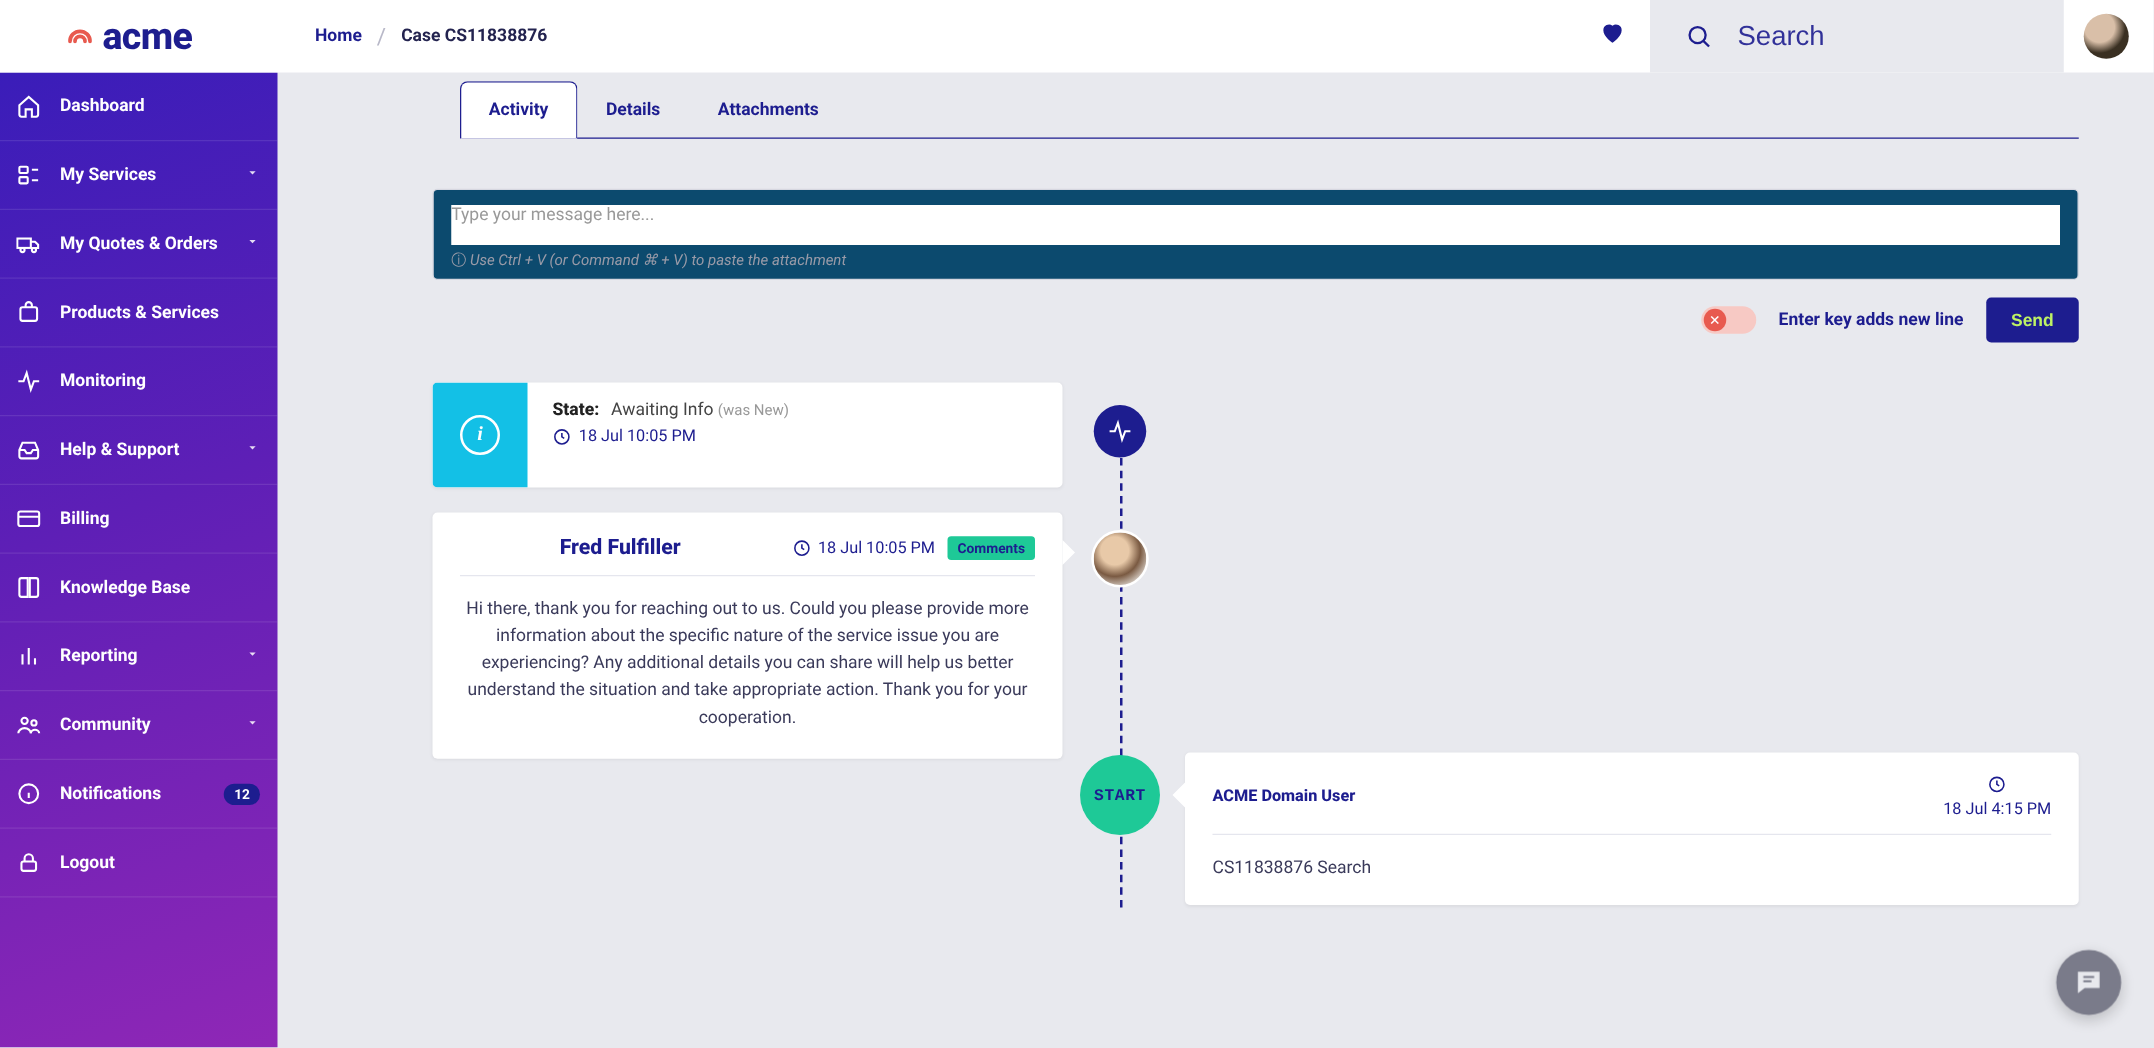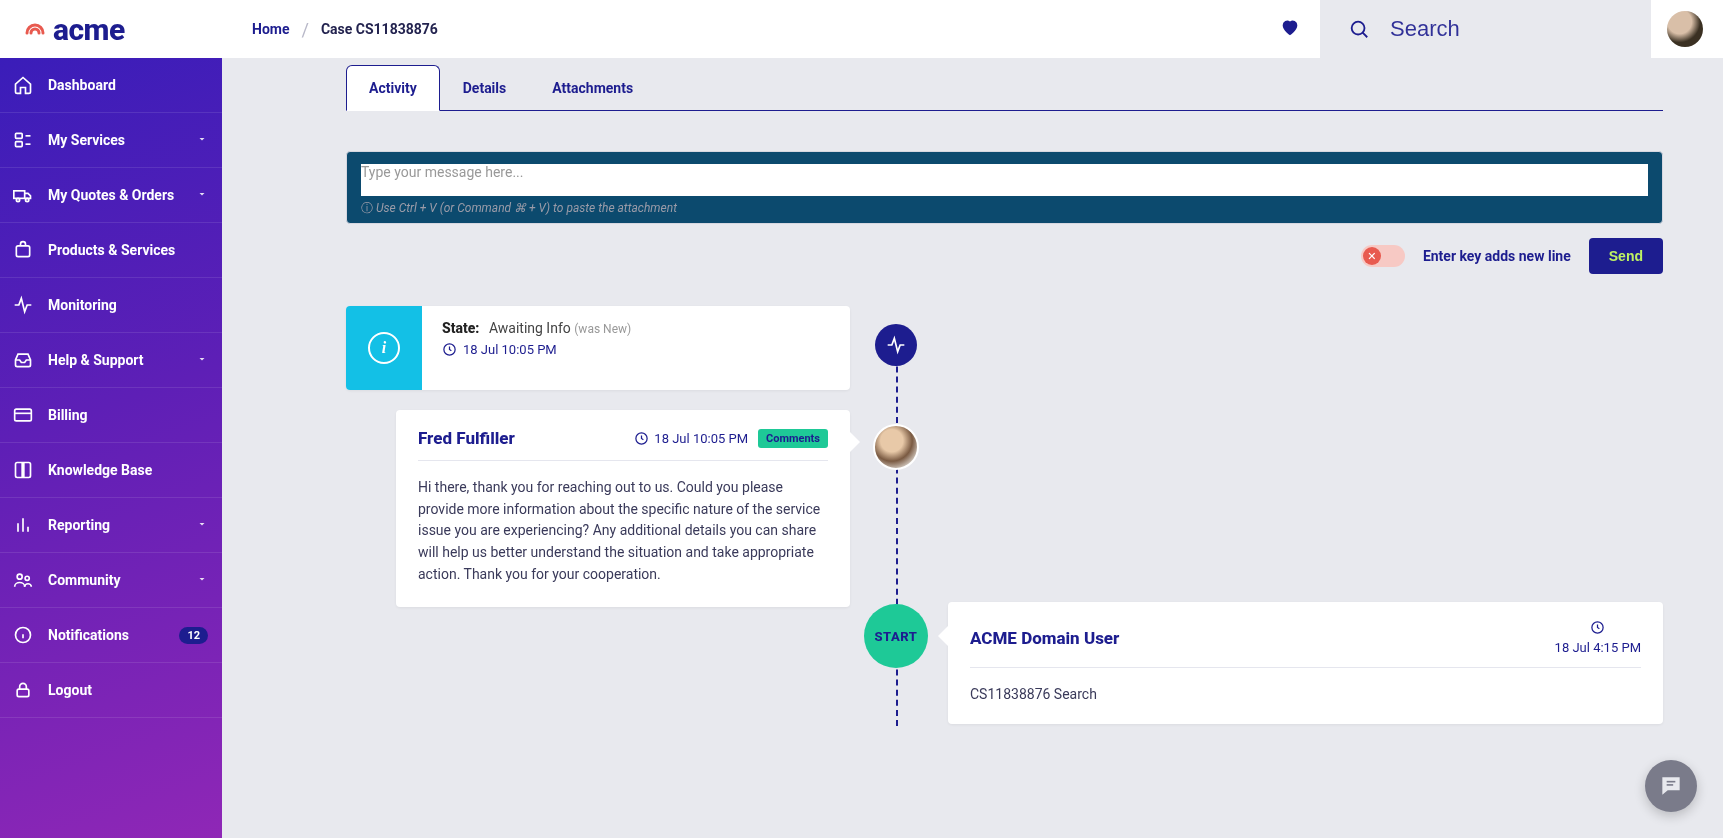--- a/index.html
+++ b/index.html
@@ -19,21 +19,21 @@
   height: 58px;
   background: #fff;
   display: flex;
   align-items: center;
   z-index: 10;
 }
 .logo {
   width: 222px;
   display: flex;
   align-items: center;
-  padding-left: 23px;
+  padding-left: 52px;
   font-weight: 800;
   font-size: 30px;
   color: #1d1d8f;
   letter-spacing: -0.5px;
 }
 .logo svg { margin-right: 6px; }
 .breadcrumb {
   display: flex;
   align-items: center;
   font-size: 14px;
@@ -127,20 +127,21 @@
   top: 58px; left: 222px; right: 0; bottom: 0;
   overflow-y: auto;
   padding: 6px 60px 40px 124px;
 }
 
 
 .tabs {
   display: flex;
   border-bottom: 1px solid #1d1d8f;
   margin-bottom: 40px;
+  margin-left: 22px;
 }
 .tab {
   padding: 14px 22px;
   font-size: 14px;
   font-weight: 700;
   color: #1d1d8f;
   cursor: pointer;
   border: 1px solid transparent;
   border-bottom: none;
   position: relative;
@@ -261,20 +262,21 @@
   border: 2px solid #fff;
 }
 .node-start {
   top: 298px;
   width: 64px; height: 64px;
   background: #1ec997;
   font-weight: 800;
   font-size: 13px;
   color: #1d1d8f;
   letter-spacing: 0.5px;
+  font-family: Liberation Mono, monospace;
 }
 
 
 .card {
   position: absolute;
   background: #fff;
   border-radius: 4px;
   box-shadow: 0 1px 3px rgba(0,0,0,0.06);
 }
 .card::after {
@@ -337,22 +339,23 @@
   color: #1d1d8f;
   font-size: 13px;
   display: flex;
   align-items: center;
   gap: 6px;
 }
 
 
 .comment-card {
   top: 104px;
-  width: 454px;
+  width: 504px;
   padding: 18px 22px 22px;
+  text-align: center;
 }
 .comment-card::after { top: 22px; }
 .comment-card .head {
   display: flex;
   align-items: center;
   padding-bottom: 12px;
   border-bottom: 1px solid #e5e6ee;
   margin-bottom: 16px;
   gap: 10px;
 }
@@ -390,21 +393,21 @@
 }
 .created-card::after { top: 24px; }
 .created-card .head {
   display: flex;
   align-items: center;
   padding-bottom: 12px;
   border-bottom: 1px solid #e5e6ee;
   margin-bottom: 18px;
 }
 .created-card .author {
-  font-size: 17px;
+  font-size: 13px;
   font-weight: 800;
   color: #1d1d8f;
   flex: 1;
 }
 .created-card .ts-small {
   font-size: 13px;
   color: #1d1d8f;
   display: flex;
   align-items: center;
   gap: 5px;

